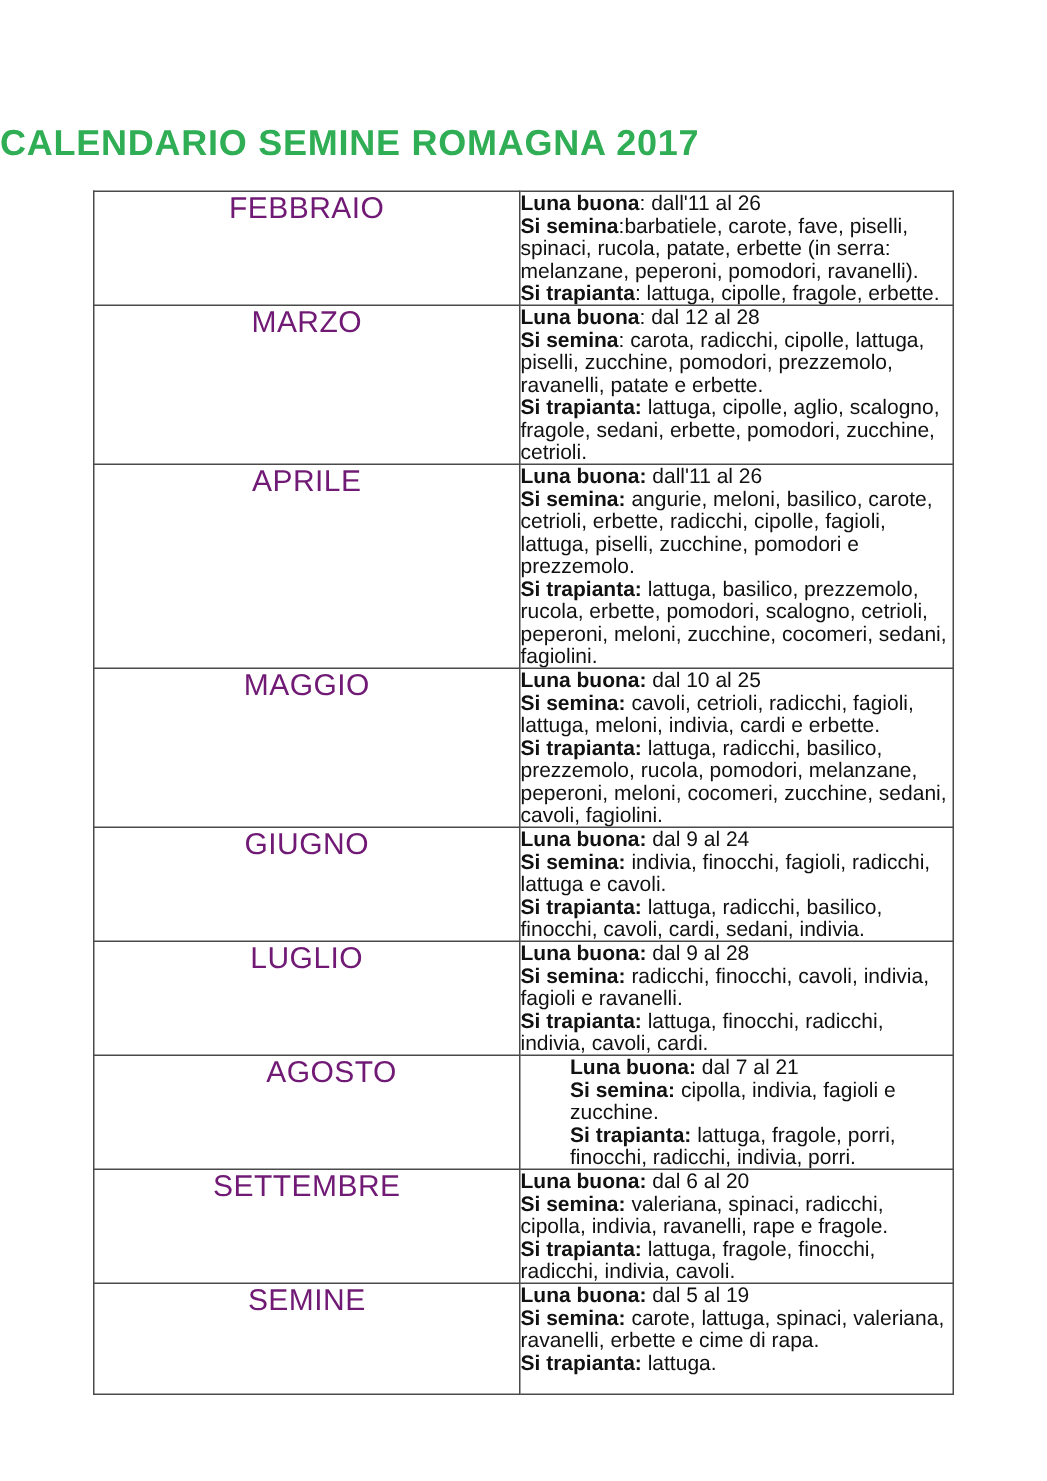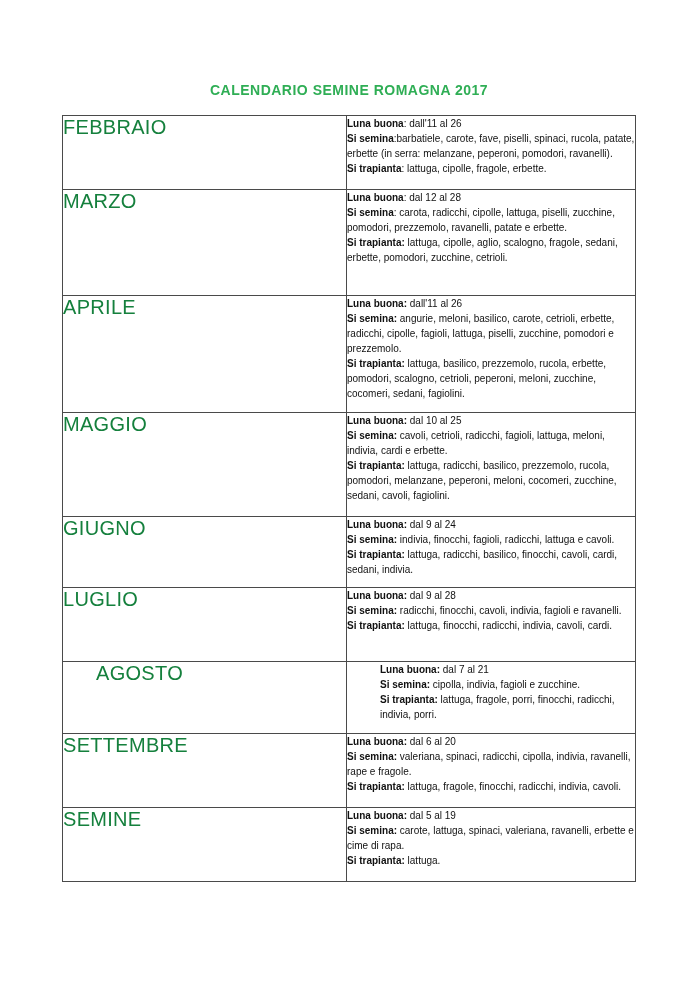--- a/index.html
+++ b/index.html
@@ -11,49 +11,50 @@
   .page {
     position: relative;
     width: 698px;
     height: 987px;
     background: #ffffff;
     overflow: hidden;
   }
   .doc-title {
     margin: 0;
     padding-top: 82px;
-    text-align: center;
-    font-size: 14px;
+    text-align: left;
+    font-size: 24px;
     font-weight: bold;
     letter-spacing: 0.5px;
     color: #2fae55;
     font-family: "Liberation Sans", sans-serif;
   }
   table.calendar {
     border-collapse: collapse;
     table-layout: fixed;
     width: 573px;
     margin: 17px auto 0 auto;
   }
   table.calendar td {
     border: 1px solid #4a4a4a;
     vertical-align: top;
     padding: 0;
   }
   td.month-cell {
     width: 283px;
     padding: 26px 4px 2px 5px;
     font-size: 20px;
-    color: #15803d;
+    color: #701a75;
     letter-spacing: 0.3px;
+    text-align: center;
   }
   td.detail-cell {
     width: 288px;
     padding: 1px 3px 2px 5px;
-    font-size: 10px;
+    font-size: 14px;
     line-height: 15px;
     color: #111111;
   }
   td.detail-cell b { font-weight: bold; }
   
   tr:nth-child(1) td { height: 73px; }
   tr:nth-child(2) td { height: 105px; }
   tr:nth-child(3) td { height: 116px; }
   tr:nth-child(4) td { height: 103px; }
   tr:nth-child(5) td { height: 70px; }

